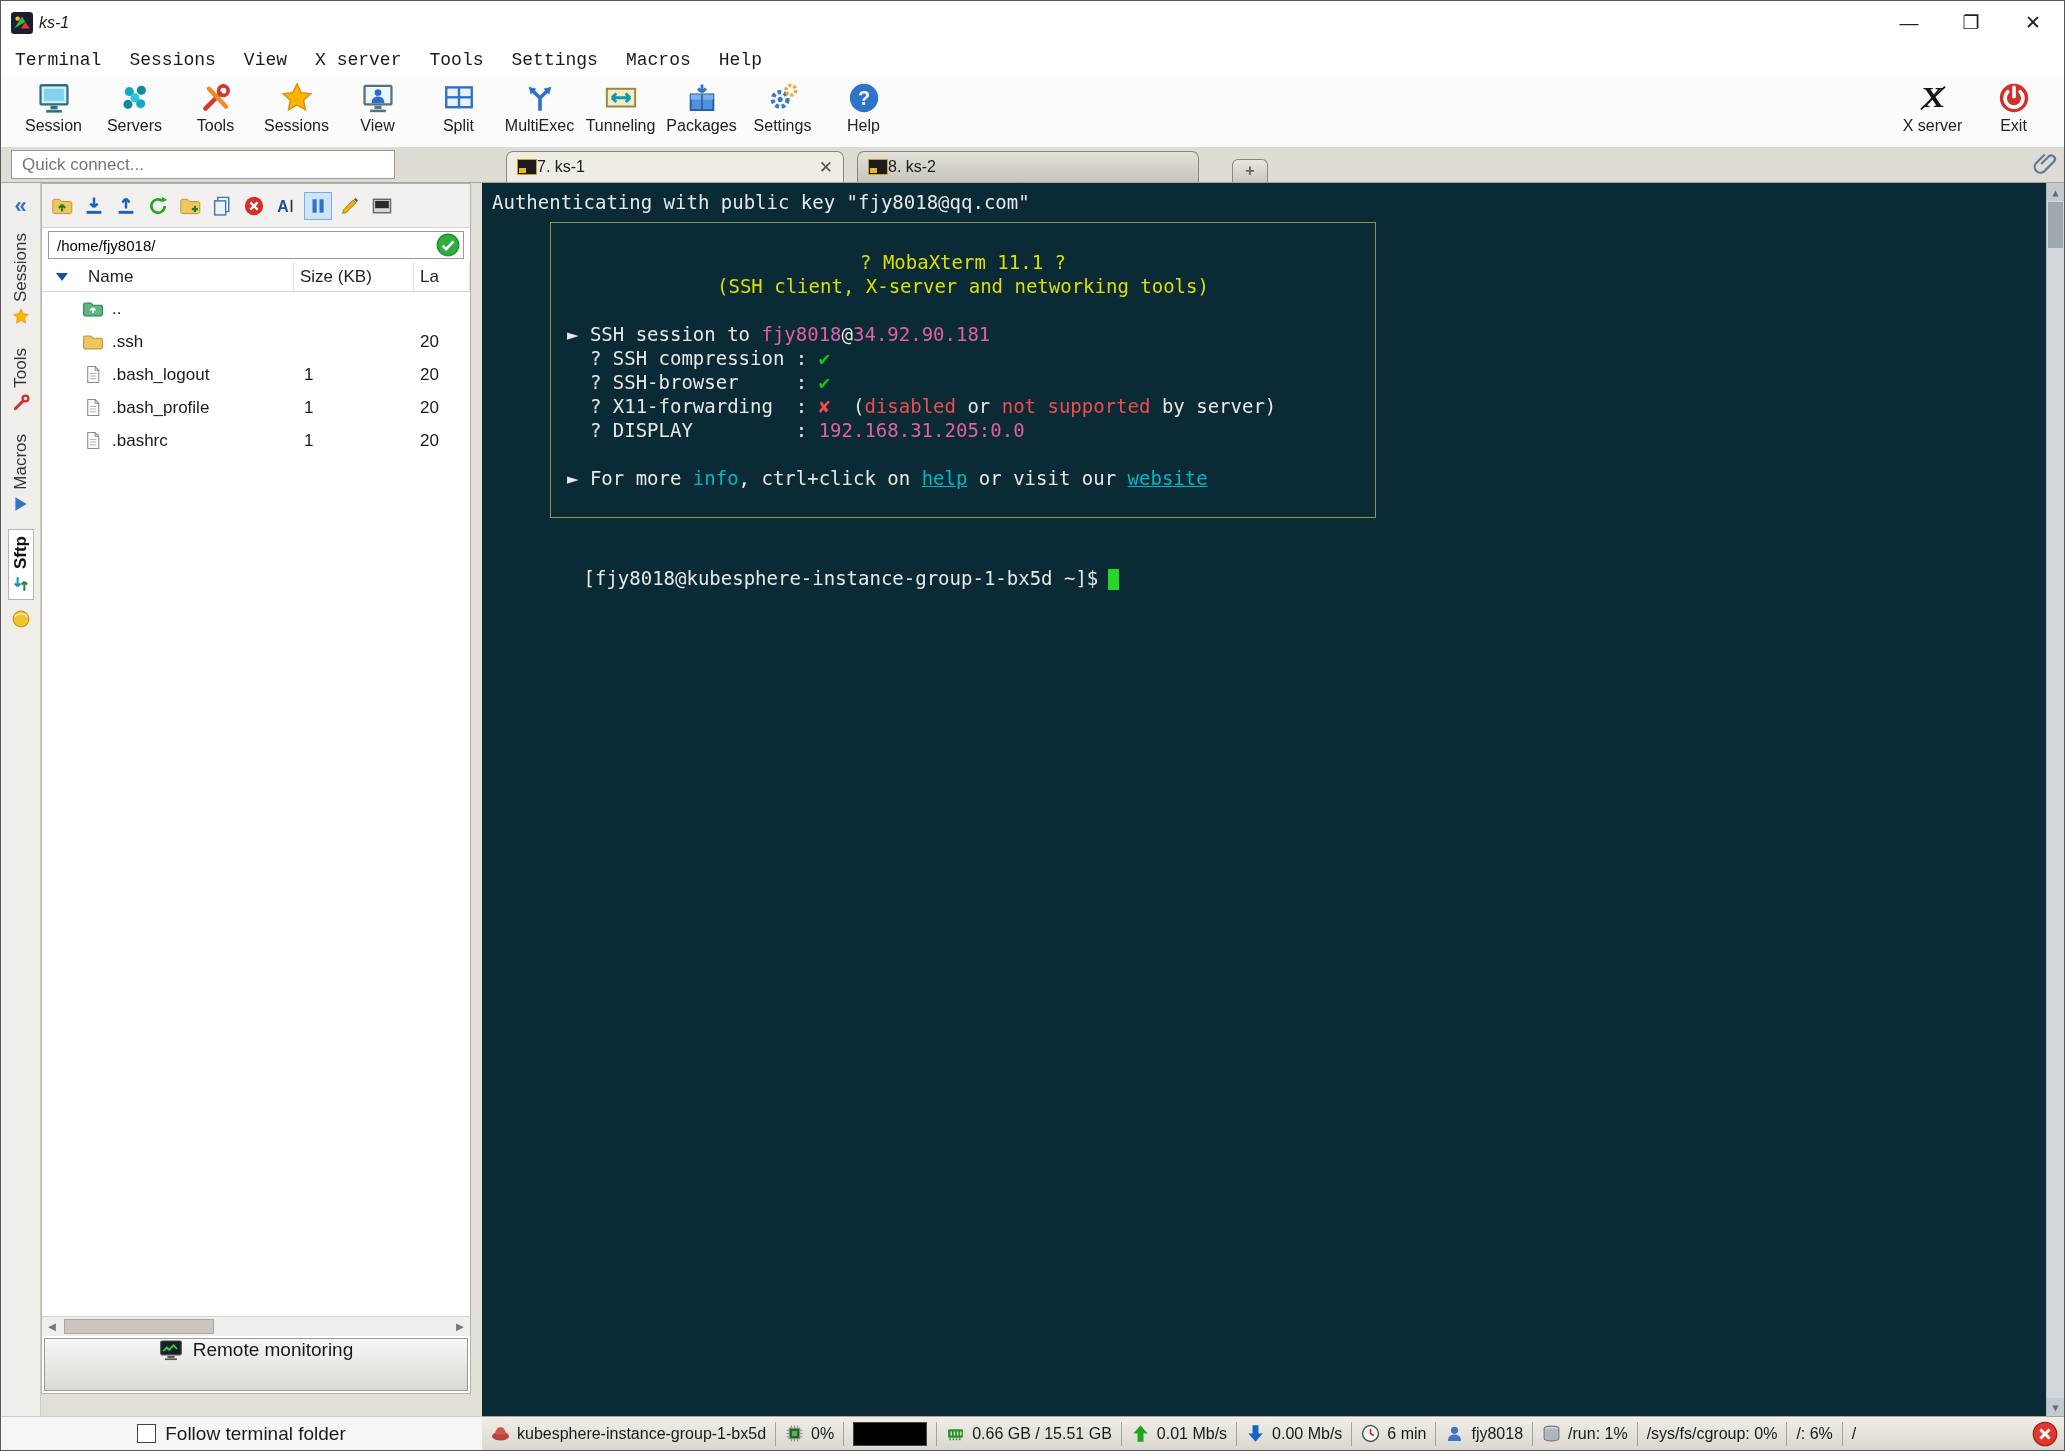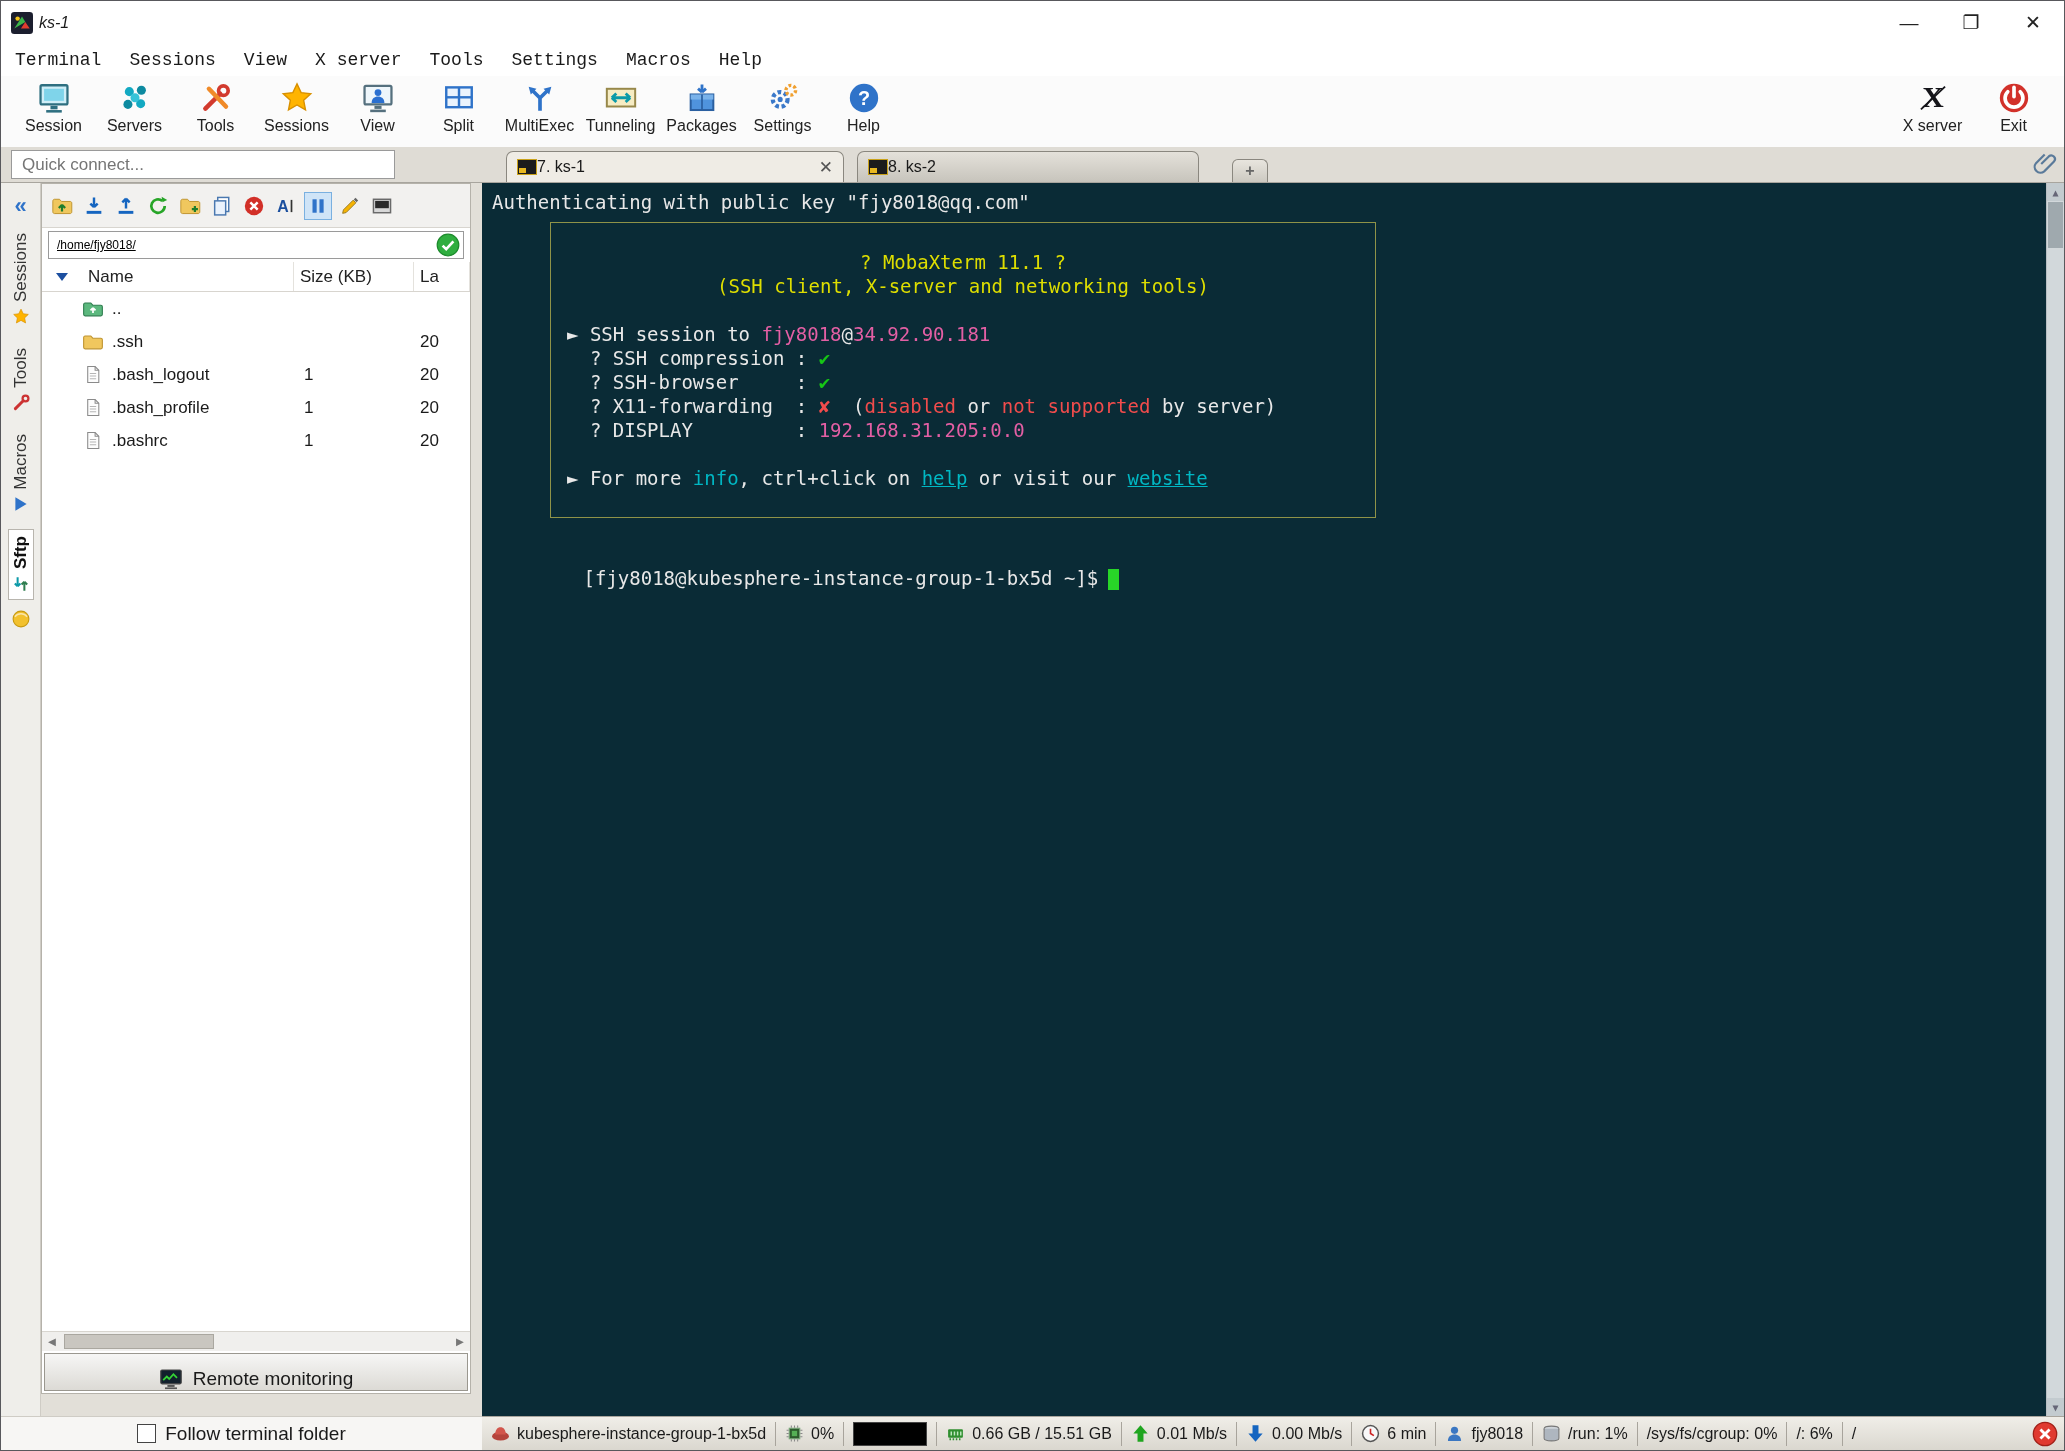--- a/index.html
+++ b/index.html
@@ -50,37 +50,37 @@
   .vtab-icon { width:18px; height:18px; }
   .vtab-icon svg { width:100%; height:100%; }
 
   
   .sftp-panel { position:absolute; left:40px; top:0; width:430px; bottom:22px; background:#fff; border:1px solid #b5b2aa; display:flex; flex-direction:column; overflow:hidden; }
   .sftp-toolbar { height:44px; background:#f2f1ef; border-bottom:1px solid #d8d5cf; display:flex; align-items:center; gap:4px; padding:0 6px; }
   .s-btn { width:28px; height:28px; display:flex; align-items:center; justify-content:center; border:1px solid transparent; }
   .s-btn svg { width:22px; height:22px; }
   .s-btn-pressed { background:#cfe4f7; border:1px solid #7ab0e0; }
   .path-row { position:relative; height:34px; padding:3px 6px; }
-  .path-input { width:100%; height:28px; border:1px solid #9a9a9a; font-size:12px; padding:0 32px 0 8px; font-family:"Liberation Sans",sans-serif;text-decoration:underline; }
+  .path-input { width:100%; height:28px; border:1px solid #9a9a9a; font-size:15px; padding:0 32px 0 8px; font-family:"Liberation Sans",sans-serif; }
   .path-ok { position:absolute; right:10px; top:5px; width:24px; height:24px; }
   .ftable-header { display:grid; grid-template-columns:1fr 120px 56px; height:30px; align-items:center; border-bottom:1px solid #d8d5cf; font-size:17px; color:#222; position:relative; }
   .col-name { padding-left:46px; border-right:1px solid #e4e2dd; height:100%; display:flex; align-items:center; }
   .col-size, .col-mod { padding-left:6px; border-right:1px solid #e4e2dd; height:100%; display:flex; align-items:center; }
   .sort-tri { position:absolute; left:14px; top:11px; width:0; height:0; border-left:6px solid transparent; border-right:6px solid transparent; border-top:8px solid #1c4fa0; }
   .frow { display:grid; grid-template-columns:1fr 120px 56px; height:33px; align-items:center; font-size:17px; }
   .frow-name { display:flex; align-items:center; gap:8px; padding-left:40px; overflow:hidden; white-space:nowrap; }
   .frow-name svg { width:22px; height:19px; flex:0 0 auto; }
   .frow-size { padding-left:10px; }
   .frow-mod { padding-left:6px; overflow:hidden; white-space:nowrap; }
   .sftp-spacer { flex:1; }
   .hscroll { height:20px; background:#f0efed; border-top:1px solid #d8d5cf; position:relative; color:#777; font-size:13px; }
   .hs-left { position:absolute; left:0; top:0; width:20px; height:100%; display:flex; align-items:center; justify-content:center; }
   .hs-right { position:absolute; right:0; top:0; width:20px; height:100%; display:flex; align-items:center; justify-content:center; }
   .hs-thumb { position:absolute; left:22px; top:2px; width:150px; height:15px; background:#c9c6c0; border:1px solid #aaa7a0; }
-  .rm-btn { height:38px; margin:2px; background:linear-gradient(#f6f6f5,#dcdad5); border:1px solid #9a978f; display:flex; align-items:flex-end; justify-content:center; gap:10px; font-size:19px; }
+  .rm-btn { height:53px; margin:2px; background:linear-gradient(#f6f6f5,#dcdad5); border:1px solid #9a978f; display:flex; align-items:flex-start; justify-content:center; gap:10px; font-size:19px; }
   .rm-btn svg { width:24px; height:22px; }
 
   
   .terminal { position:absolute; left:481px; top:0; right:0; bottom:0; background:var(--t-bg,#0a2b36); font-family:"DejaVu Sans Mono",monospace; font-size:19px; padding:7px 26px 0 10px; overflow:hidden; }
   .tline { white-space:pre; height:24px; line-height:24px; color:var(--t-fg,#e8e8e8); }
   .tcenter { text-align:center; }
   .seg-w { color:var(--t-fg,#e8e8e8); }
   .seg-y { color:var(--t-yellow,#dede00); }
   .seg-m { color:var(--t-magenta,#e35fa4); }
   .seg-g { color:var(--t-green,#16c616); }

